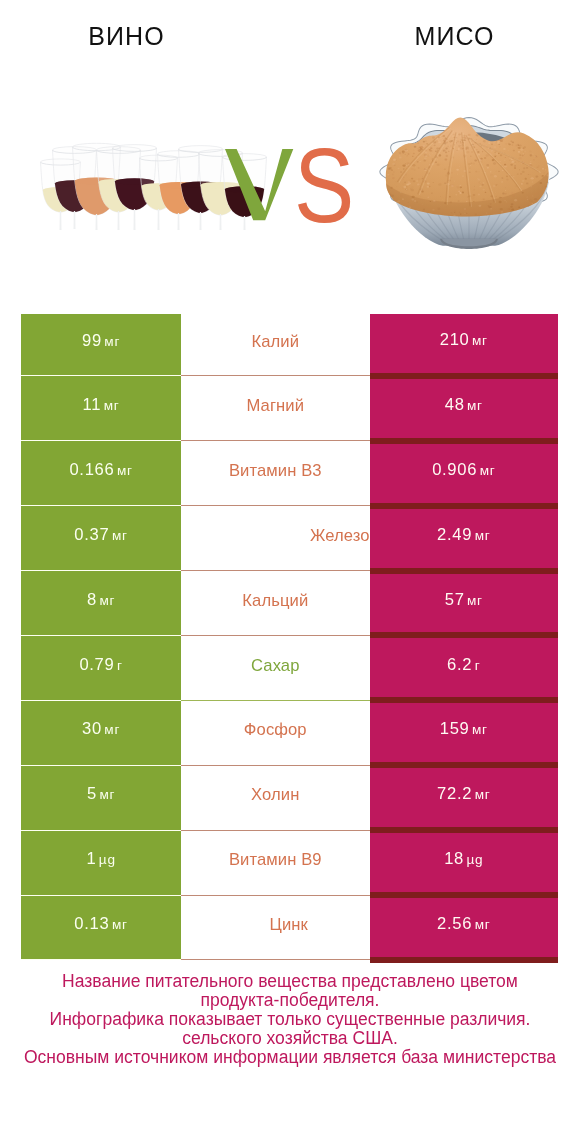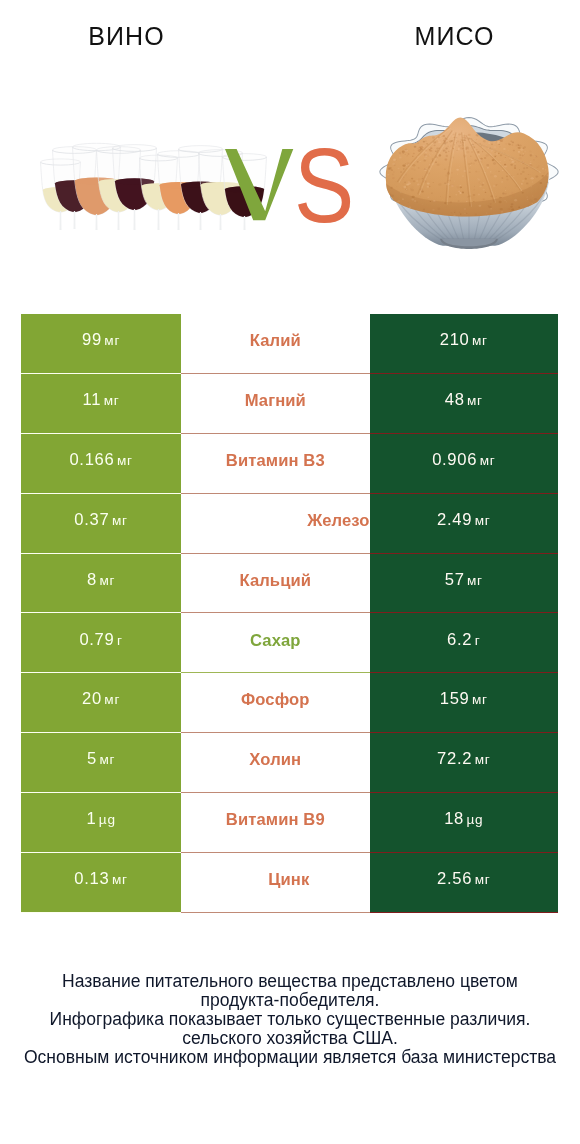--- a/index.html
+++ b/index.html
@@ -10,26 +10,26 @@
   #title-right{left:328px;width:252px;}
   svg.hero{position:absolute;top:0;left:0;width:580px;height:300px;}
   .vs{position:absolute;left:219px;top:133px;font-size:105px;font-weight:400;line-height:1;letter-spacing:2px;white-space:nowrap;}
   .vs .vglyph{position:absolute;left:5.8px;top:15.9px;width:80px;height:80px;overflow:visible;}
   .vs .s{color:#E16C49;display:inline-block;transform:scaleX(0.86);transform-origin:left center;position:absolute;left:74.5px;top:0;}
   table.cmp{position:absolute;left:21px;top:314px;width:537px;border-collapse:collapse;table-layout:fixed;}
   table.cmp td{height:58.9px;text-align:center;vertical-align:middle;padding:0;line-height:1;font-size:0;}
   table.cmp td .cw{display:block;position:relative;top:-2px;}
   table.cmp td.left .cw, table.cmp td.right .cw{top:-3px;}
   td.left{width:152px;background:#82A634;color:#fbfff0;border-bottom:1px solid #fdfff0;}
-  td.right{width:179px;background:#14532d;color:#fffaf3;border-bottom:1px solid #7f1d1d;}
+  td.right{width:179px;background:#be185d;color:#fffaf3;border-bottom:6px solid #7f1d1d;}
   td.mid{width:179px;background:#fff;border-bottom:1px solid #c08a76;}
-  td.mid .cw{font-size:16.6px;font-weight:700;letter-spacing:0.1px;}
+  td.mid .cw{font-size:16.6px;font-weight:400;letter-spacing:0.1px;}
   .num{font-size:16.6px;font-weight:500;letter-spacing:0.7px;}
   .unit{font-size:13.6px;font-weight:500;letter-spacing:0.7px;margin-left:2.5px;}
-  .footer{position:absolute;left:0;top:972px;width:580px;text-align:center;font-size:17.55px;color:#0f172a;line-height:19.1px;font-weight:400;}
+  .footer{position:absolute;left:0;top:972px;width:580px;text-align:center;font-size:17.55px;color:#be185d;line-height:19.1px;font-weight:400;}
 </style>
 </head>
 <body>
 
 <div class="page">
   <div class="title" id="title-left">ВИНО</div>
   <div class="title" id="title-right">МИСО</div>
 <svg class="hero" viewBox="0 0 580 300" width="580" height="300">
 <defs>
 <linearGradient id="bowlgrad" x1="0" y1="0" x2="0" y2="1">
@@ -910,21 +910,21 @@
           </td>
           <td class="mid" style="color:#7FA63C;border-bottom-color:#9fb756;">
             <span class="cw">Сахар</span>
           </td>
           <td class="right">
             <span class="cw"><span class="num">6.2</span><span class="unit">г</span></span>
           </td>
         </tr>
         <tr>
           <td class="left">
-            <span class="cw"><span class="num">20</span><span class="unit">мг</span></span>
+            <span class="cw"><span class="num">30</span><span class="unit">мг</span></span>
           </td>
           <td class="mid" style="color:#D4734F;border-bottom-color:#c08a76;">
             <span class="cw">Фосфор</span>
           </td>
           <td class="right">
             <span class="cw"><span class="num">159</span><span class="unit">мг</span></span>
           </td>
         </tr>
         <tr>
           <td class="left">

